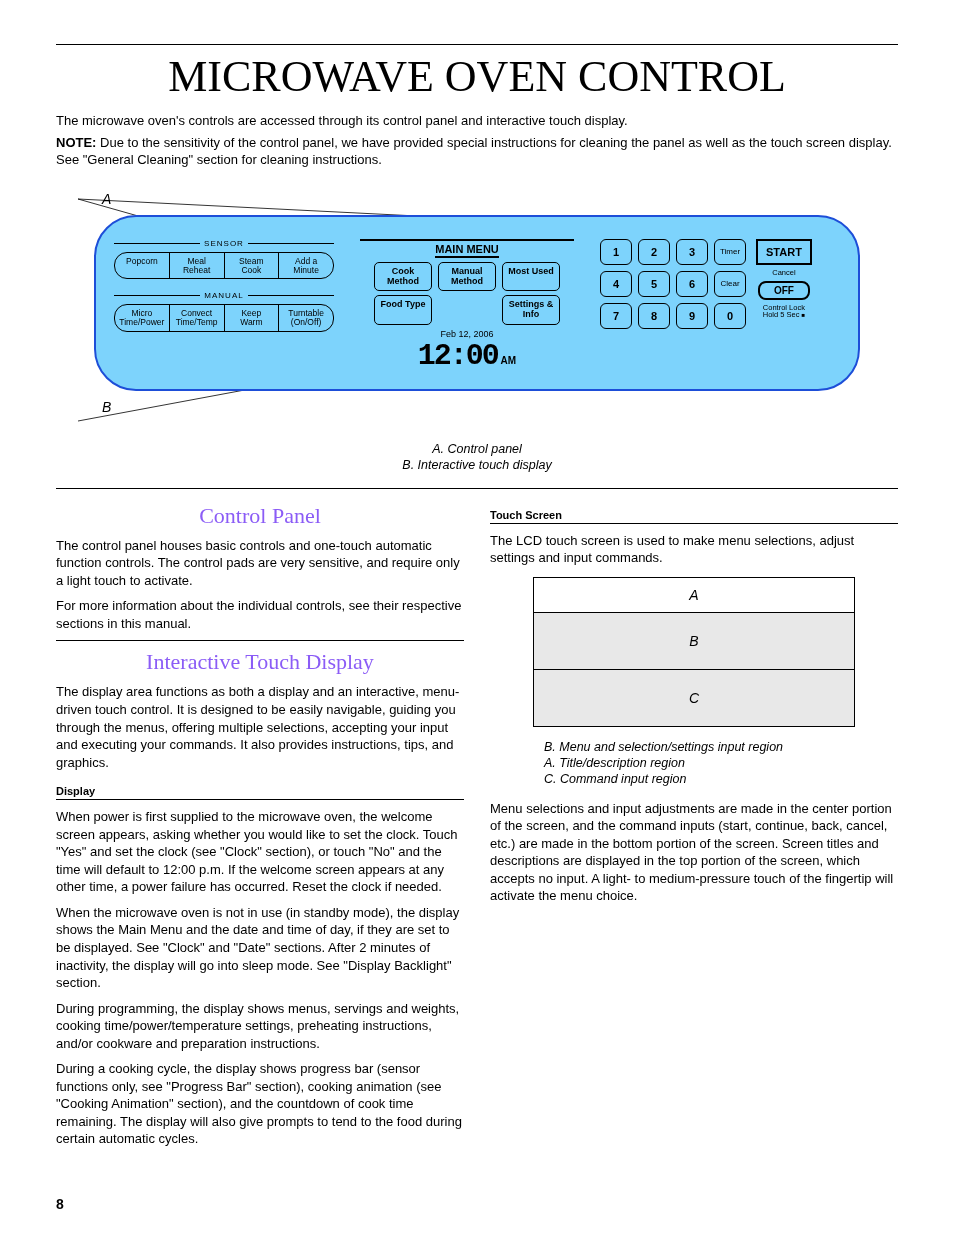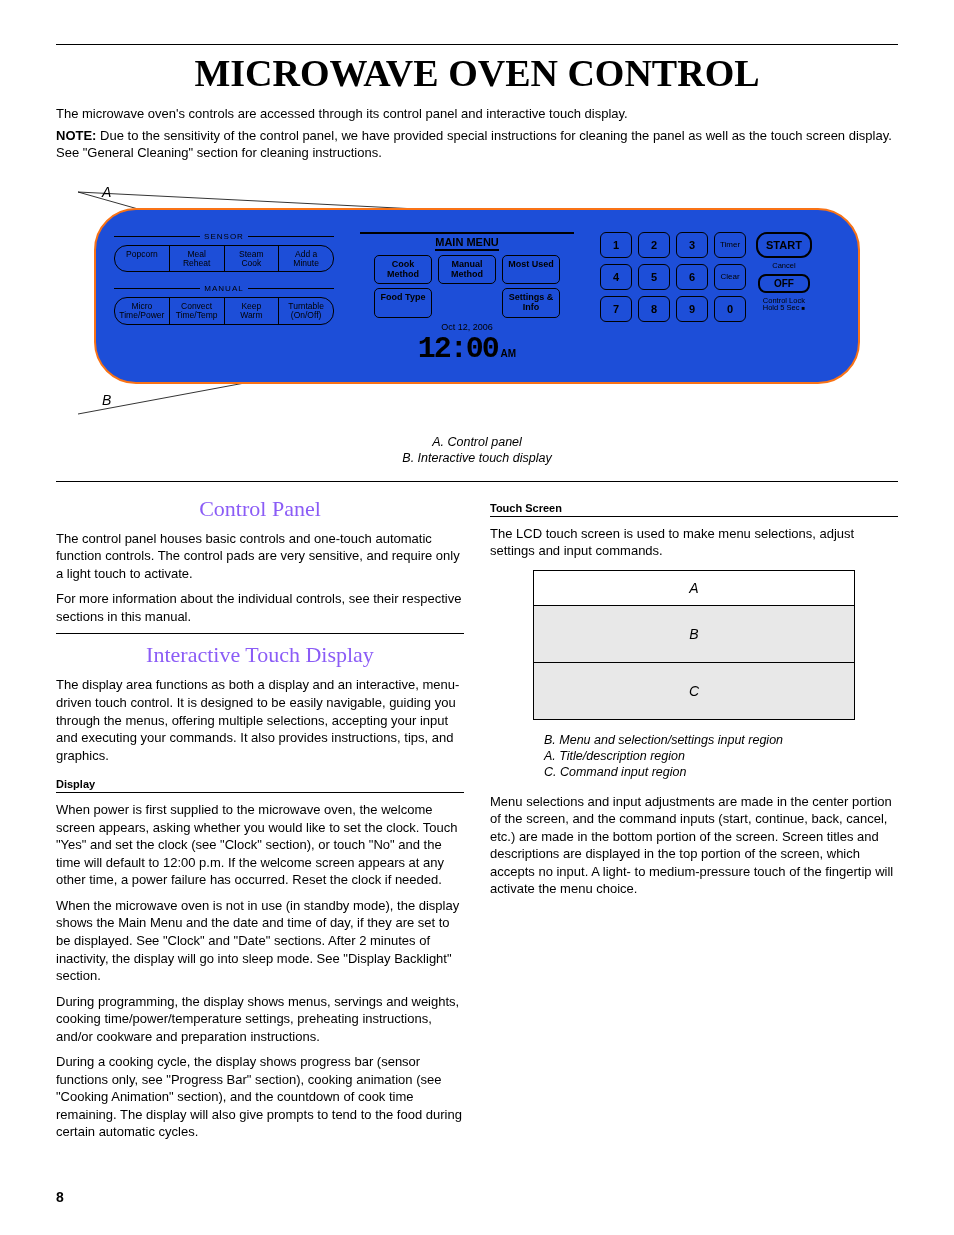--- a/index.html
+++ b/index.html
@@ -8,37 +8,37 @@
     color: #000;
     background: #fff;
     margin: 0;
     padding: 44px 56px 30px 56px;
     width: 954px;
     box-sizing: border-box;
   }
   .top-rule { border-top: 1px solid #000; margin-bottom: 6px;}
   h1.main-title {
     font-family: Georgia, "Times New Roman", serif;
-    font-weight: bold;
-    font-size: 38px;
+    font-weight: normal;
+    font-size: 44px;
     text-align: center;
     margin: 4px 0 10px 0;
   }
   .intro p { margin: 4px 0; line-height: 1.35;}
   .intro .note-label { font-weight: bold;}
   .diagram-wrap { margin: 22px 0 10px 0; padding: 0 38px; position: relative;}
   .label-A, .label-B { font-style: italic; font-size: 14px; position: relative;}
   .label-A { margin-bottom: 2px; padding-left: 8px;}
   .label-B { margin-top: 4px; padding-left: 8px;}
   .panel-outer {
-    border: 2px solid #f97316;
+    border: 2px solid #1d4ed8;
     border-radius: 42px;
     padding: 22px 18px 16px 18px;
     position: relative;
-    background: #1d4ed8;
+    background: #7dd3fc;
     margin: 8px 0;
   }
   .panel-row { display: flex; gap: 18px; align-items: flex-start;}
   .left-block { flex: 0 0 220px; font-size: 9px; text-align:center;}
   .center-block { flex: 0 0 230px; text-align:center; font-size: 10px;}
   .right-block { flex: 1; font-size: 10px;}
   fieldset.btn-group {
     border: 1px solid #000;
     border-left: none; border-right: none; border-bottom: none;
     margin: 0 0 12px 0;
@@ -53,21 +53,21 @@
   .menu-row { display:flex; gap:6px; justify-content:center; margin-bottom:4px;}
   .mbtn { border:1.5px solid #000; border-radius:5px; padding:4px 2px; font-size:9px; font-weight:bold; width:58px; box-sizing:border-box; line-height:1.1;}
   .dateline { font-size:9px; margin-top:2px;}
   .clock { font-family: "Courier New", monospace; font-weight:bold; font-size:30px; letter-spacing:-2px; display:inline;}
   .ampm { font-size:10px; font-weight:bold;}
   .keypad { display:flex; gap:10px;}
   .keygrid { display:grid; grid-template-columns: repeat(4, 32px); grid-auto-rows:26px; gap:6px;}
   .key { border:1.5px solid #000; border-radius:6px; display:flex; align-items:center; justify-content:center; font-size:11px; font-weight:bold;}
   .key.small { font-size:8px; font-weight:normal;}
   .side-col { display:flex; flex-direction:column; gap:4px; align-items:center;}
-  .startbtn { border:2px solid #000; border-radius:11px; padding:5px 8px; font-weight:bold; font-size:11px;}
+  .startbtn { border:2px solid #000; border-radius:0; padding:5px 8px; font-weight:bold; font-size:11px;}
   .offbtn { border:2px solid #000; border-radius:8px; padding:2px 14px; font-weight:bold; font-size:10px;}
   .tinytext { font-size:7.5px; text-align:center; line-height:1.05;}
   .lock-icon::after{content:"\25A0"; font-size:6px; margin-left:2px;}
   .caption { text-align:center; font-style:italic; font-size:12.5px; line-height:1.3; margin:26px 0 14px 0;}
   .col-rule { border-top:1px solid #000; margin:6px 0 0 0;}
   .two-col { display:flex; gap:26px; margin-top:6px;}
   .col { flex:1;}
   h2.section {
     font-family: Georgia, "Times New Roman", serif;
     color: #8b5cf6;
@@ -137,21 +137,21 @@
         <div class="menu-row">
           <div class="mbtn">Cook<br>Method</div>
           <div class="mbtn">Manual<br>Method</div>
           <div class="mbtn">Most Used</div>
         </div>
         <div class="menu-row">
           <div class="mbtn">Food Type</div>
           <div style="width:58px;"></div>
           <div class="mbtn">Settings &amp;<br>Info</div>
         </div>
-        <div class="dateline">Oct 12, 2006</div>
+        <div class="dateline">Feb 12, 2006</div>
         <div><span class="clock">12:00</span> <span class="ampm">AM</span></div>
       </div>
 
       <div class="right-block">
         <div class="keypad">
           <div class="keygrid">
             <div class="key">1</div>
             <div class="key">2</div>
             <div class="key">3</div>
             <div class="key small">Timer</div>

